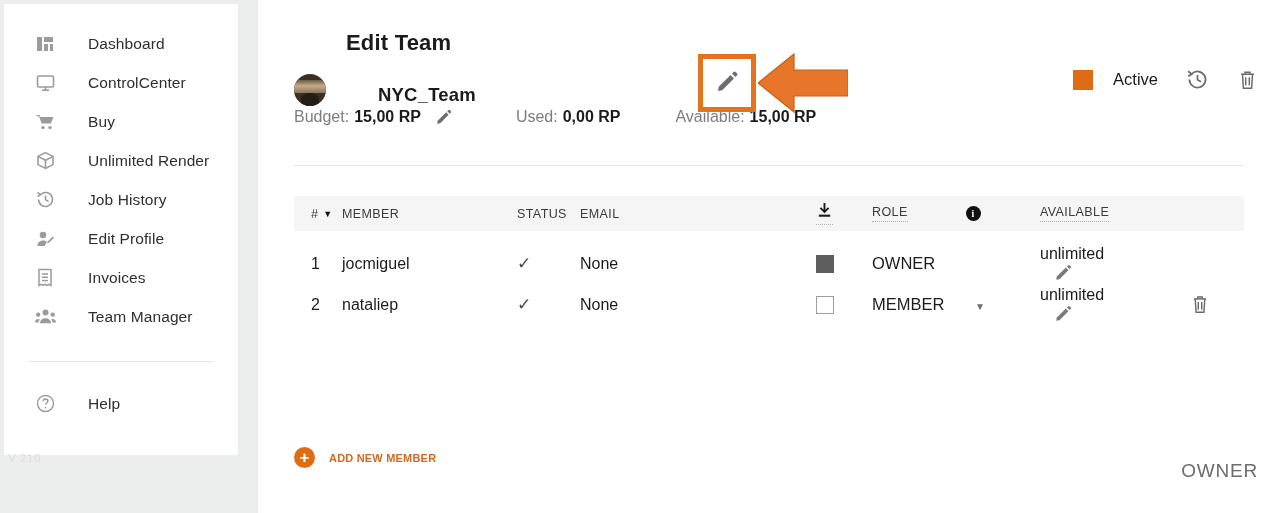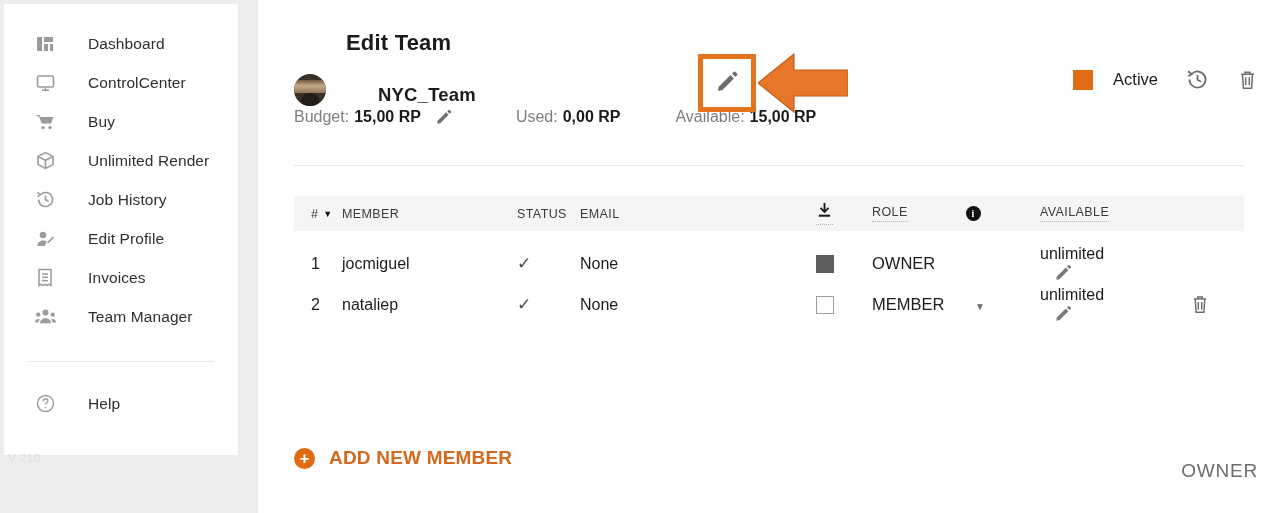--- a/index.html
+++ b/index.html
@@ -184,21 +184,21 @@
     position: absolute; left: 36px; top: 447px;
     display: flex; align-items: center; cursor: pointer;
   }
   .plus-circle {
     width: 21px; height: 21px; border-radius: 50%;
     background: #df6c13; color: #fff;
     display: flex; align-items: center; justify-content: center;
     font-size: 17px; font-weight: bold; line-height: 1; flex: none;
   }
   .add-label {
-    margin-left: 14px; font-size: 19px; font-weight: bold;
+    margin-left: 14px; font-size: 11px; font-weight: bold;
     color: #d4691e; letter-spacing: .2px;
   }
   .back-btn {
     position: absolute; right: 22px; top: 460px;
     font-size: 19px; color: #6d6d6d; letter-spacing: .8px;
     cursor: pointer;
   }
 </style>
 </head>
 <body>

